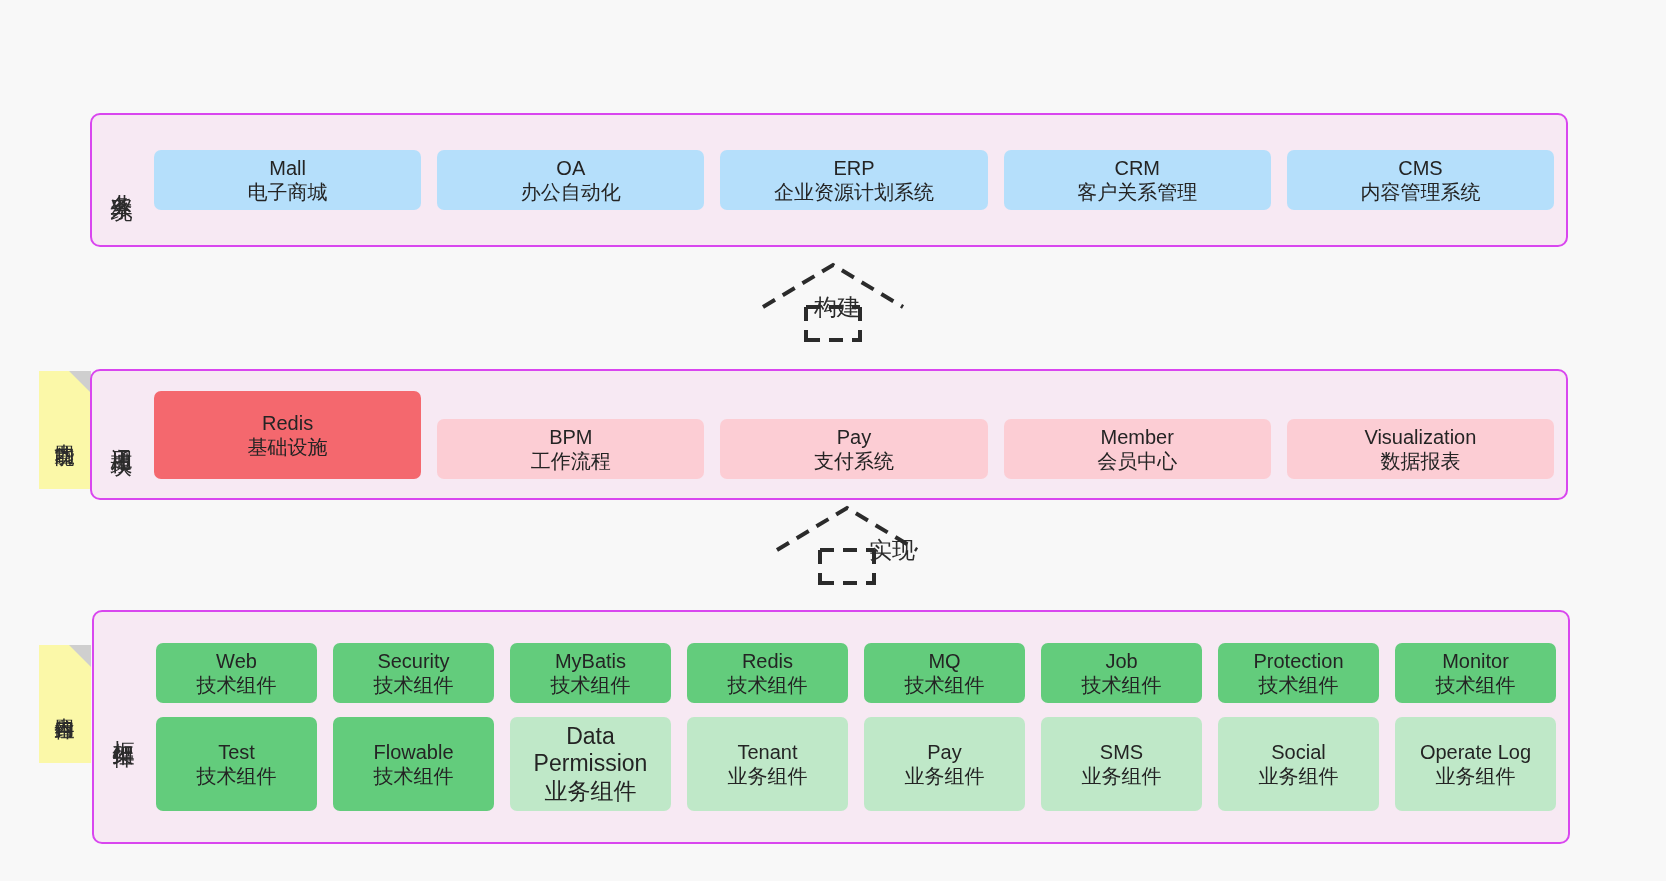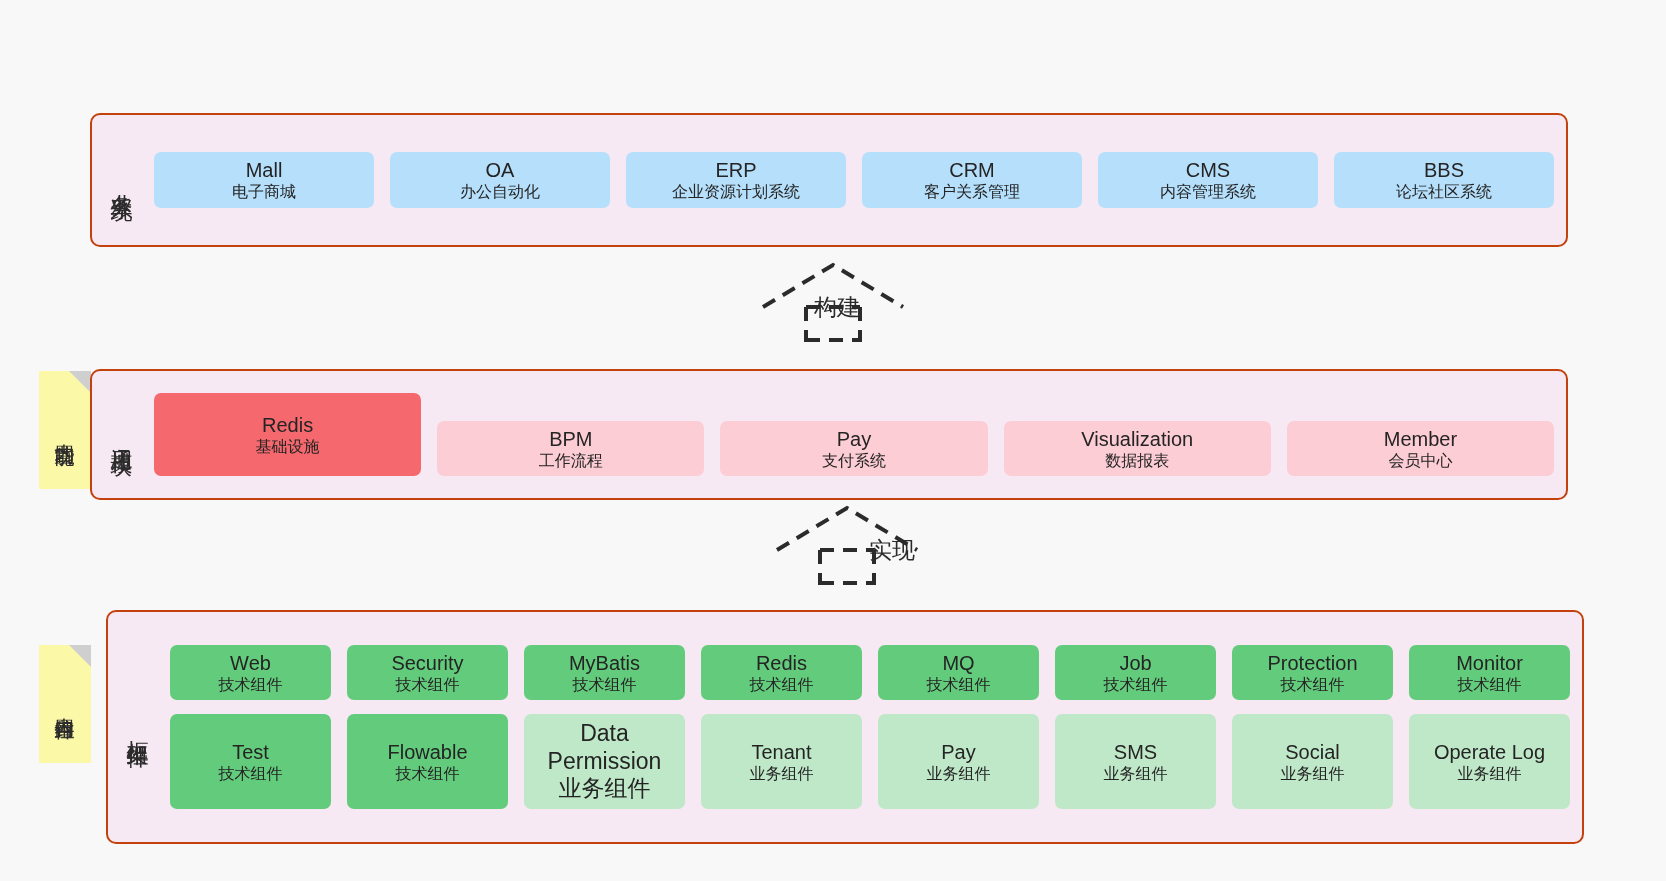--- a/index.html
+++ b/index.html
@@ -14,21 +14,21 @@
     width: 1666px;
     height: 881px;
     background: #f8f8f8;
     overflow: hidden;
   }
 
   
   .layer {
     position: absolute;
     background: #f7e9f3;
-    border: 2px solid #c2410c;
+    border: 2px solid #d946ef;
     border-radius: 10px;
     display: flex;
     align-items: stretch;
     padding: 10px 12px;
   }
   .layer-title {
     flex: 0 0 auto;
     width: 34px;
     display: flex;
     align-items: center;
@@ -64,21 +64,21 @@
     flex-direction: column;
     align-items: center;
     justify-content: center;
     text-align: center;
     color: #242424;
     line-height: 1.2;
     padding: 6px 4px;
     min-width: 0;
   }
   .card .t1 { font-size: 20px; }
-  .card .t2 { font-size: 16px; }
+  .card .t2 { font-size: 20px; }
   .card.three .t1,
   .card.three .t2 { font-size: 23px; }
 
   .c-blue      { background: #b5dffb; }
   .c-red       { background: #f4686e; }
   .c-pink      { background: #fccdd4; margin-top: 28px; }
   .c-green     { background: #63cc7c; }
   .c-lgreen    { background: #bfe8c8; }
 
   
@@ -141,24 +141,20 @@
           <span class="t2">企业资源计划系统</span>
         </div>
         <div class="card c-blue">
           <span class="t1">CRM</span>
           <span class="t2">客户关系管理</span>
         </div>
         <div class="card c-blue">
           <span class="t1">CMS</span>
           <span class="t2">内容管理系统</span>
         </div>
-        <div class="card c-blue">
-          <span class="t1">BBS</span>
-          <span class="t2">论坛社区系统</span>
-        </div>
       </div>
     </div>
   </div>
 
   <div class="arrow" style="left:758px; top:262px; width:150px; height:80px;">
     <svg width="150" height="80" viewBox="0 0 150 80">
 
       <polyline points="5,45 75,3 145,45" fill="none" stroke="#2b2b2b" stroke-width="4" stroke-dasharray="14,9" stroke-linecap="butt"></polyline>
 
       <polyline points="48,45 48,80" fill="none" stroke="#2b2b2b" stroke-width="4" stroke-dasharray="14,9"></polyline>
@@ -184,26 +180,26 @@
         </div>
         <div class="card c-pink">
           <span class="t1">BPM</span>
           <span class="t2">工作流程</span>
         </div>
         <div class="card c-pink">
           <span class="t1">Pay</span>
           <span class="t2">支付系统</span>
         </div>
         <div class="card c-pink">
+          <span class="t1">Member</span>
+          <span class="t2">会员中心</span>
+        </div>
+        <div class="card c-pink">
           <span class="t1">Visualization</span>
           <span class="t2">数据报表</span>
-        </div>
-        <div class="card c-pink">
-          <span class="t1">Member</span>
-          <span class="t2">会员中心</span>
         </div>
       </div>
     </div>
   </div>
 
   <div class="arrow" style="left:772px; top:505px; width:150px; height:80px;">
     <svg width="150" height="80" viewBox="0 0 150 80">
       <polyline points="5,45 75,3 145,45" fill="none" stroke="#2b2b2b" stroke-width="4" stroke-dasharray="14,9" stroke-linecap="butt"></polyline>
       <polyline points="48,45 48,80" fill="none" stroke="#2b2b2b" stroke-width="4" stroke-dasharray="14,9"></polyline>
       <polyline points="102,45 102,80" fill="none" stroke="#2b2b2b" stroke-width="4" stroke-dasharray="14,9"></polyline>
@@ -211,21 +207,21 @@
       <polyline points="48,78 102,78" fill="none" stroke="#2b2b2b" stroke-width="4" stroke-dasharray="14,9"></polyline>
     </svg>
   </div>
   <div class="arrow-label" style="left:869px; top:535px;">实现</div>
 
   <div class="note" style="left:39px; top:645px; width:52px; height:118px;">
     <span class="fold"></span>
     <span>内置组件</span>
   </div>
 
-  <div class="layer" id="layer-framework" style="left:106px; top:610px; width:1478px; height:234px;">
+  <div class="layer" id="layer-framework" style="left:92px; top:610px; width:1478px; height:234px;">
     <div class="layer-title">框架组件</div>
     <div class="layer-body">
 
       <div class="row">
         <div class="card c-green">
           <span class="t1">Web</span>
           <span class="t2">技术组件</span>
         </div>
         <div class="card c-green">
           <span class="t1">Security</span>

